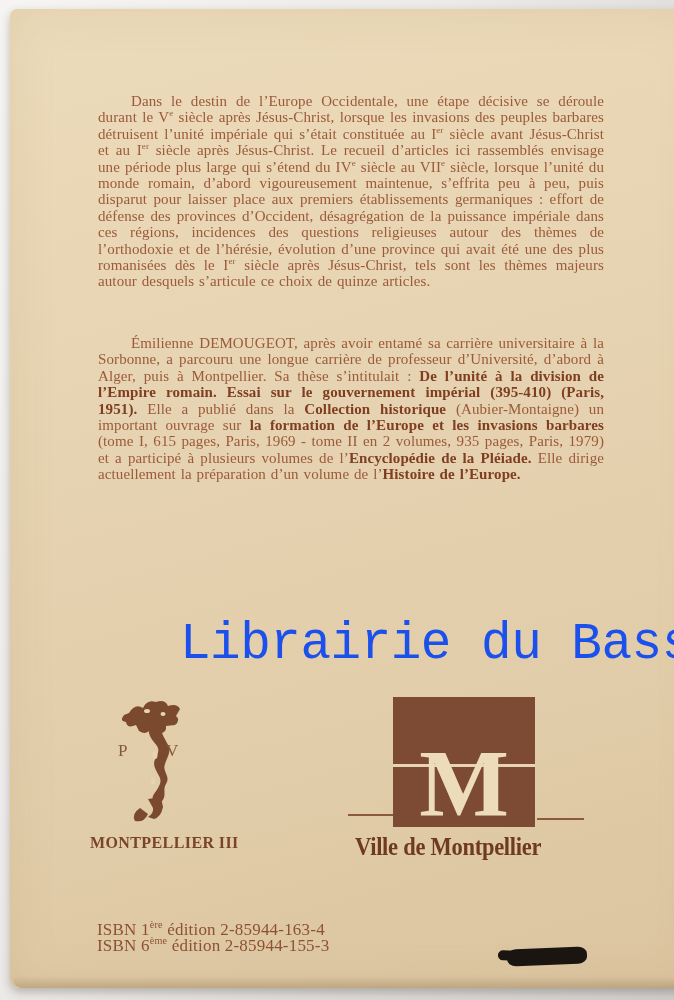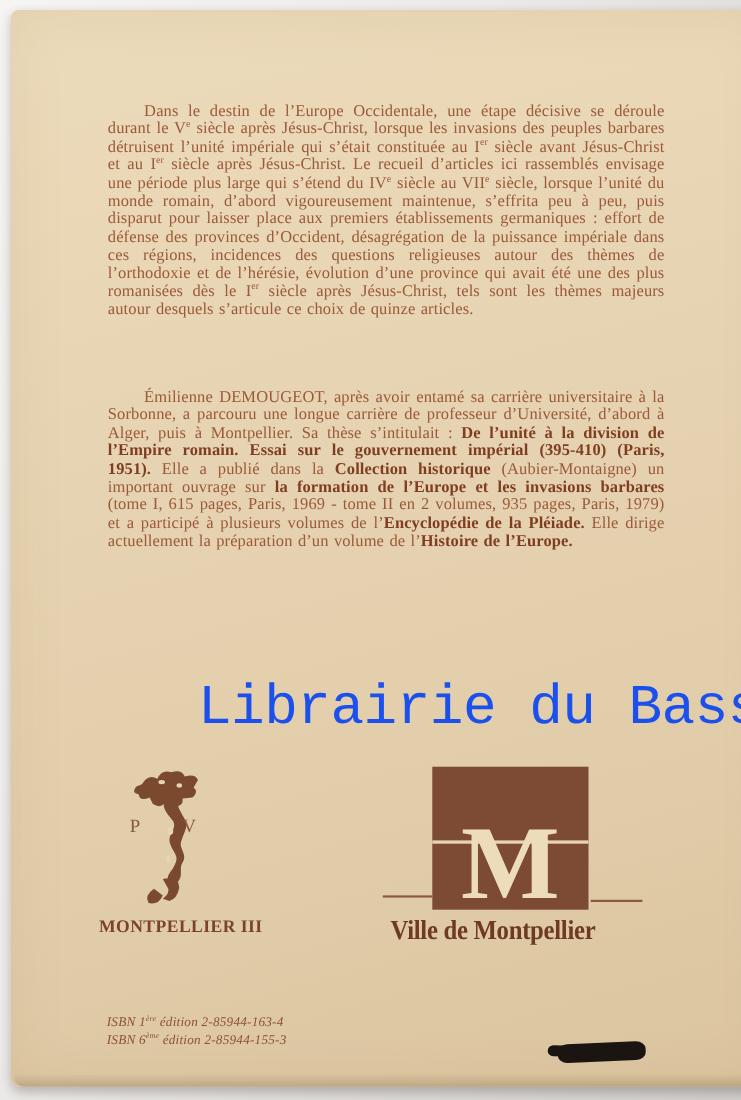--- a/index.html
+++ b/index.html
@@ -24,21 +24,21 @@
     content:"";position:absolute;left:3px;right:3px;bottom:0;height:12px;
     background:linear-gradient(180deg,rgba(100,70,40,0),rgba(100,70,40,.22));
     border-radius:0 0 10px 9px;pointer-events:none;
   }
   .para{
     position:absolute;left:88px;width:506px;text-align:justify;
     font-size:15px;line-height:16.4px;color:#9b5a3a;
     text-indent:33px;word-spacing:1px;letter-spacing:.1px;
   }
   .para1{top:84px;}
-  .para2{top:344px;}
+  .para2{top:326px;}
   .para .b{font-weight:bold;color:#7f3e21;}
   sup{font-size:60%;line-height:0;}
   .watermark{
     position:absolute;left:170px;top:607px;white-space:nowrap;
     font-family:Liberation Mono, monospace;font-size:51px;font-weight:400;
     letter-spacing:-.5px;color:#1b50ed;
   }
   
   .logo-left{position:absolute;left:80px;top:686px;width:132px;height:166px;}
   .logo-left svg{position:absolute;left:27px;top:2px;}
@@ -60,22 +60,22 @@
     position:absolute;left:0;top:40px;width:100%;text-align:center;
     font-family:"Liberation Serif",serif;font-weight:bold;
     font-size:95px;line-height:95px;color:#eddcba;
   }
   .city-caption{
     position:absolute;left:15px;top:136px;font-weight:bold;font-size:25px;
     letter-spacing:-.3px;color:#6e3a21;white-space:nowrap;
     transform:scaleX(.9);transform-origin:left top;
   }
   .isbn{
-    position:absolute;left:87px;top:913px;font-size:12px;line-height:15.6px;
-    color:#8d5134;letter-spacing:.2px;font-style:italic;
+    position:absolute;left:87px;top:913px;font-size:17px;line-height:15.6px;
+    color:#8d5134;letter-spacing:.2px;
   }
   .isbn .isbn-line{white-space:nowrap;}
   .redaction{
     position:absolute;left:497px;top:939px;width:80px;height:17px;
     background:#1a1511;border-radius:9px/7px;transform:rotate(-2.5deg);
   }
   .redaction::before{
     content:"";position:absolute;left:-9px;top:1px;width:28px;height:10px;
     background:#1a1511;border-radius:6px;transform:rotate(4deg);
   }

